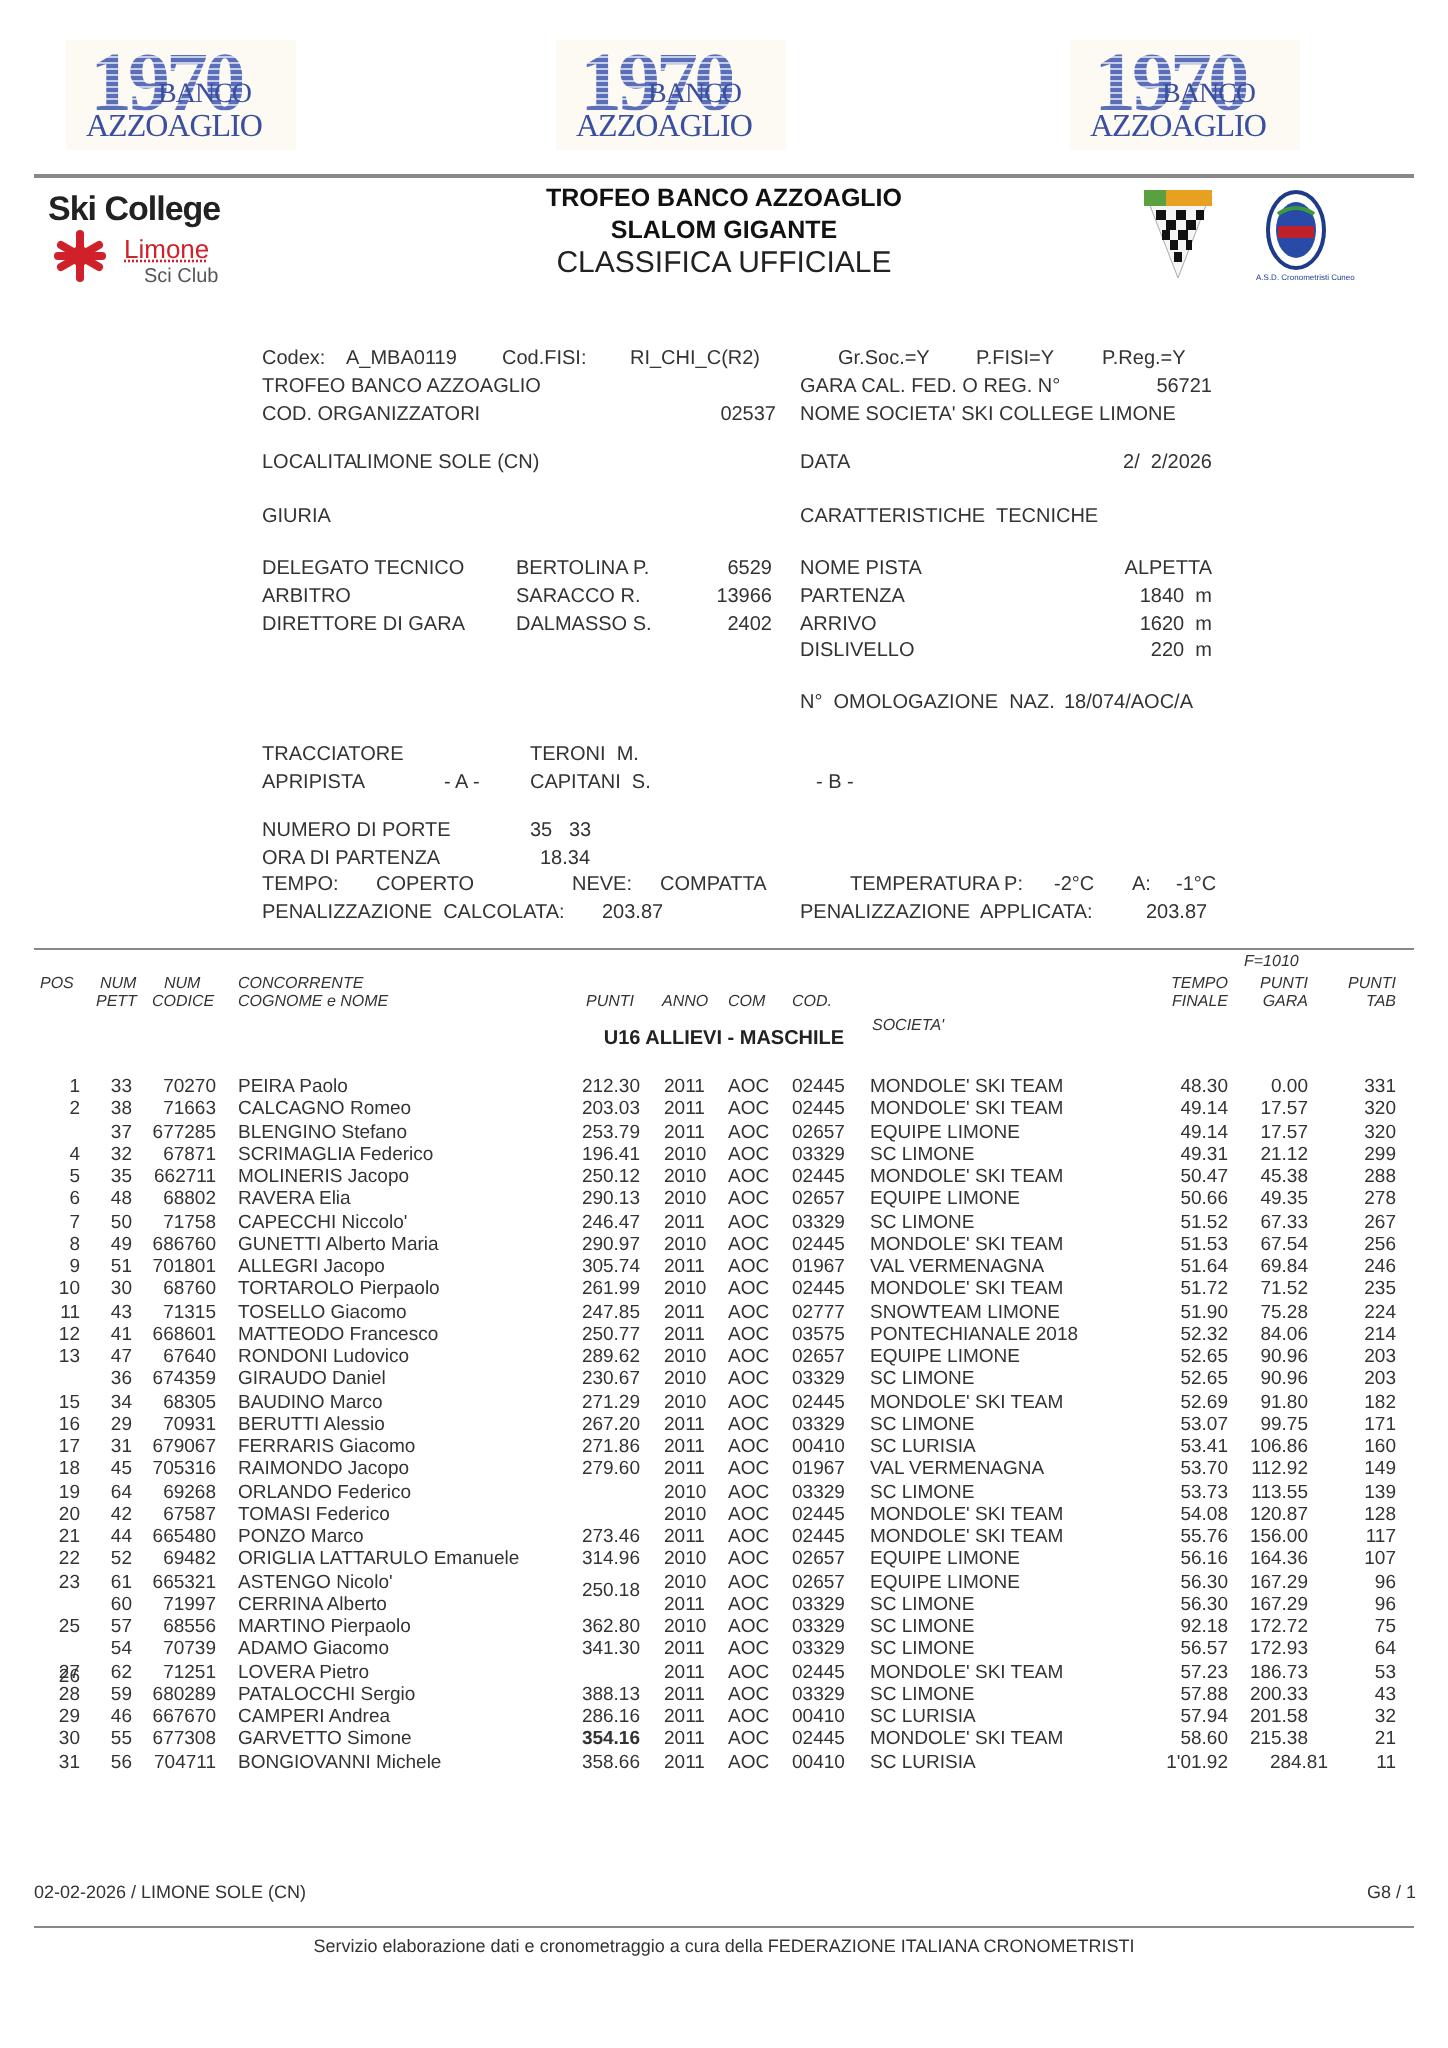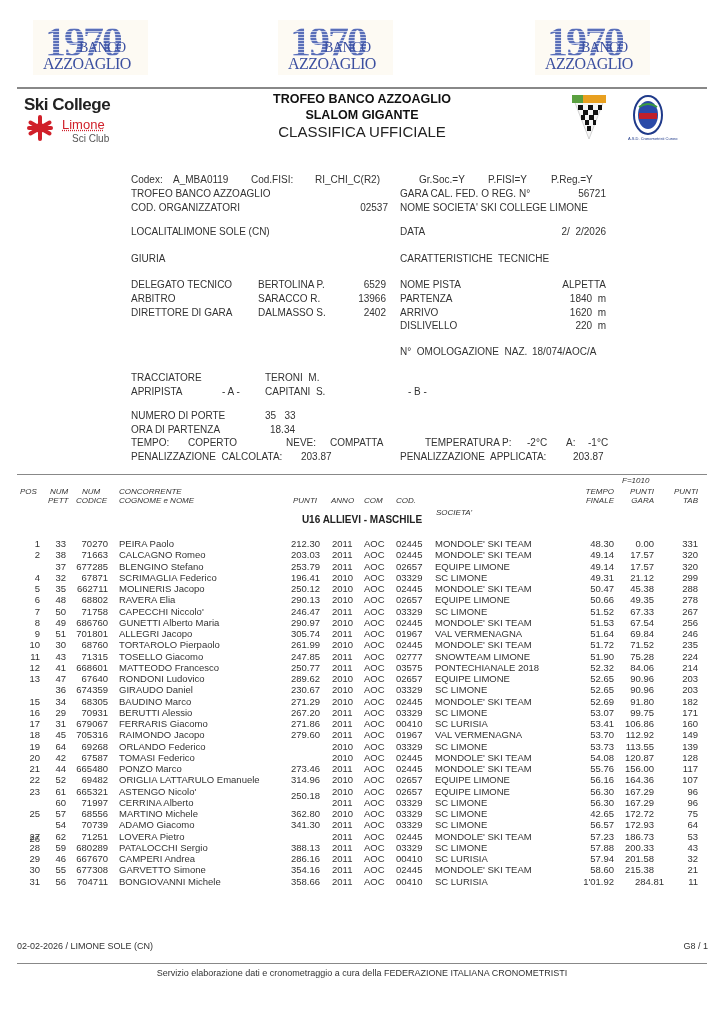--- a/index.html
+++ b/index.html
@@ -521,27 +521,27 @@
       <span style="left: 396px; width: 30px;">03329</span>
       <span style="left: 435px; width: 140px;">SC  LIMONE</span>
       <span class="r" style="left: 570px; width: 44px;">56.30</span>
       <span class="r" style="left: 610px; width: 44px;">167.29</span>
       <span class="r" style="left: 660px; width: 38px;">96</span>
     </div>
     <div class="row" style="top: 808px;">
       <span class="r" style="left: 20px; width: 20px;">25</span>
       <span class="r" style="left: 48px; width: 18px;">57</span>
       <span class="r" style="left: 70px; width: 38px;">68556</span>
-      <span style="left: 119px; width: 170px;">MARTINO  Michele</span>
+      <span style="left: 119px; width: 170px;">MARTINO  Pierpaolo</span>
       <span class="r" style="left: 282px; width: 38px;">362.80</span>
       <span style="left: 332px; width: 24px;">2010</span>
       <span style="left: 364px; width: 24px;">AOC</span>
       <span style="left: 396px; width: 30px;">03329</span>
       <span style="left: 435px; width: 140px;">SC  LIMONE</span>
-      <span class="r" style="left: 570px; width: 44px;">42.65</span>
+      <span class="r" style="left: 570px; width: 44px;">92.18</span>
       <span class="r" style="left: 610px; width: 44px;">172.72</span>
       <span class="r" style="left: 660px; width: 38px;">75</span>
     </div>
     <div class="row" style="top: 819.25px;">
       <span class="r" style="left: 20px; width: 20px; margin-top: 14px;">26</span>
       <span class="r" style="left: 48px; width: 18px;">54</span>
       <span class="r" style="left: 70px; width: 38px;">70739</span>
       <span style="left: 119px; width: 170px;">ADAMO  Giacomo</span>
       <span class="r" style="left: 282px; width: 38px;">341.30</span>
       <span style="left: 332px; width: 24px;">2011</span>
@@ -592,21 +592,21 @@
       <span style="left: 435px; width: 140px;">SC  LURISIA</span>
       <span class="r" style="left: 570px; width: 44px;">57.94</span>
       <span class="r" style="left: 610px; width: 44px;">201.58</span>
       <span class="r" style="left: 660px; width: 38px;">32</span>
     </div>
     <div class="row" style="top: 864.25px;">
       <span class="r" style="left: 20px; width: 20px;">30</span>
       <span class="r" style="left: 48px; width: 18px;">55</span>
       <span class="r" style="left: 70px; width: 38px;">677308</span>
       <span style="left: 119px; width: 170px;">GARVETTO  Simone</span>
-      <span class="r" style="left: 282px; width: 38px;">354.16</span>
+      <span class="r" style="left: 282px; width: 38px; font-weight: bold;">354.16</span>
       <span style="left: 332px; width: 24px;">2011</span>
       <span style="left: 364px; width: 24px;">AOC</span>
       <span style="left: 396px; width: 30px;">02445</span>
       <span style="left: 435px; width: 140px;">MONDOLE' SKI TEAM</span>
       <span class="r" style="left: 570px; width: 44px;">58.60</span>
       <span class="r" style="left: 610px; width: 44px;">215.38</span>
       <span class="r" style="left: 660px; width: 38px;">21</span>
     </div>
     <div class="row" style="top: 875.5px;">
       <span class="r" style="left: 20px; width: 20px;">31</span>

